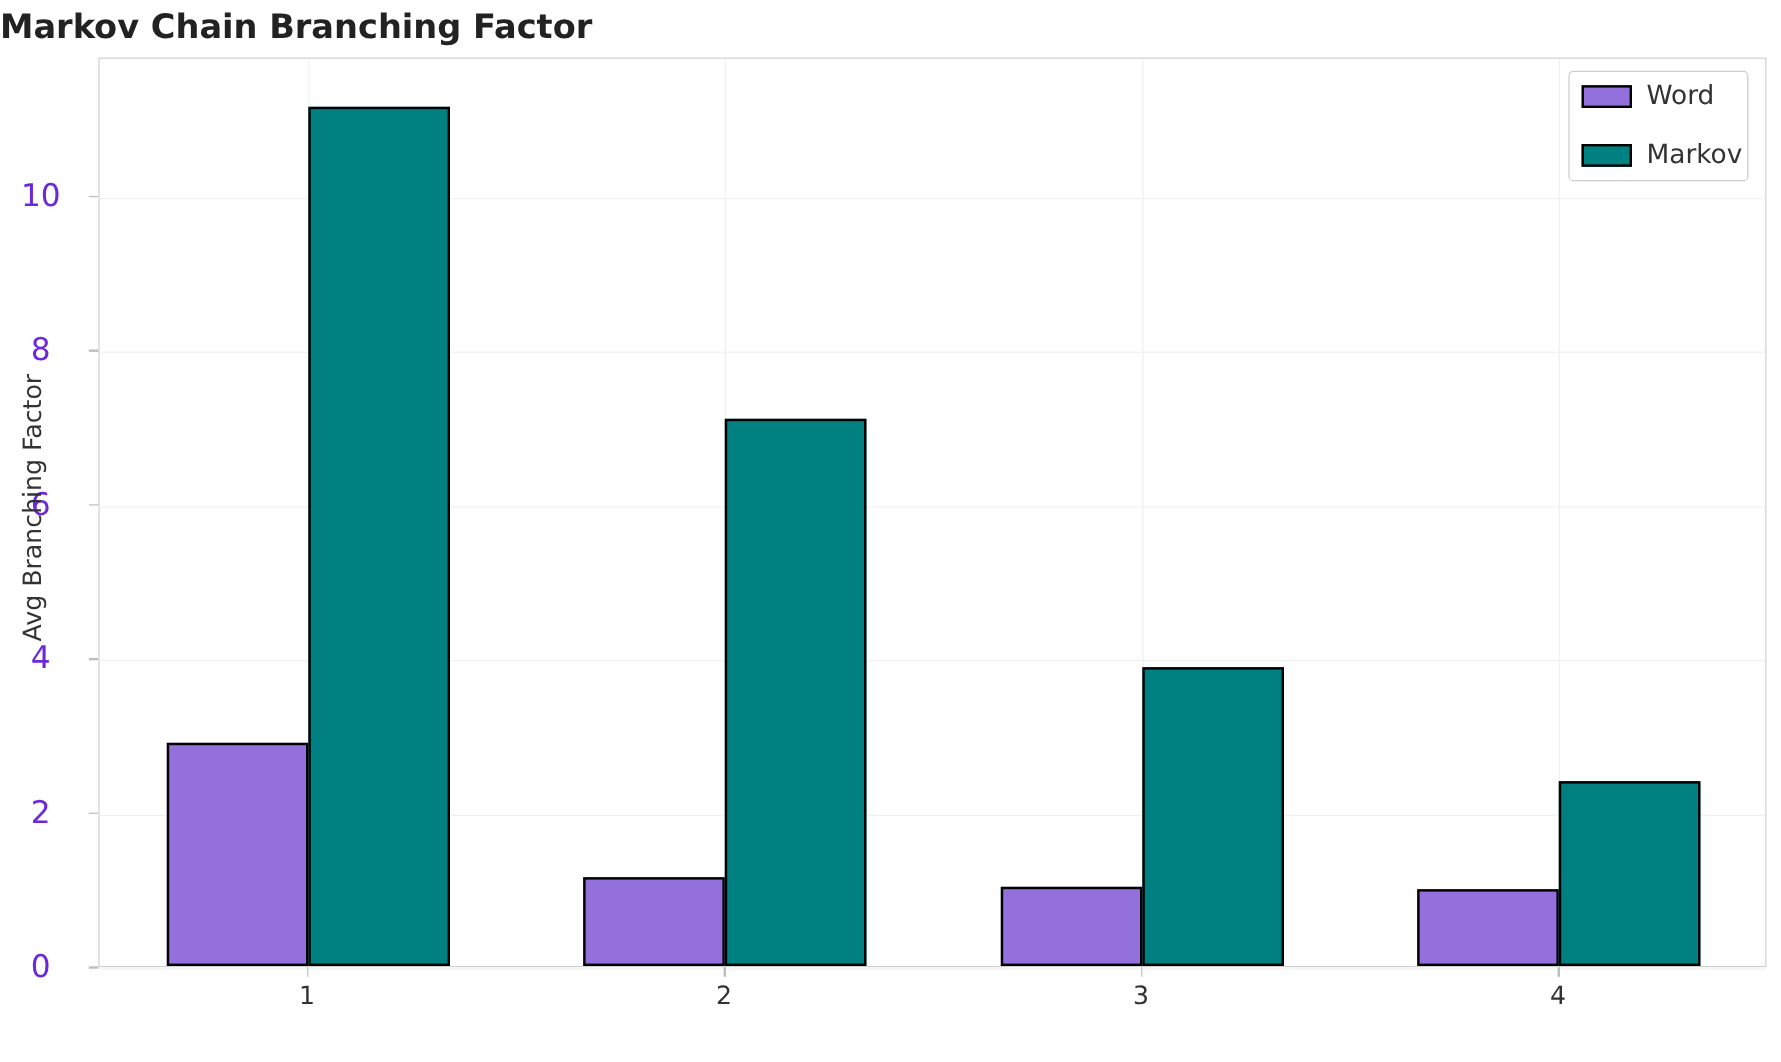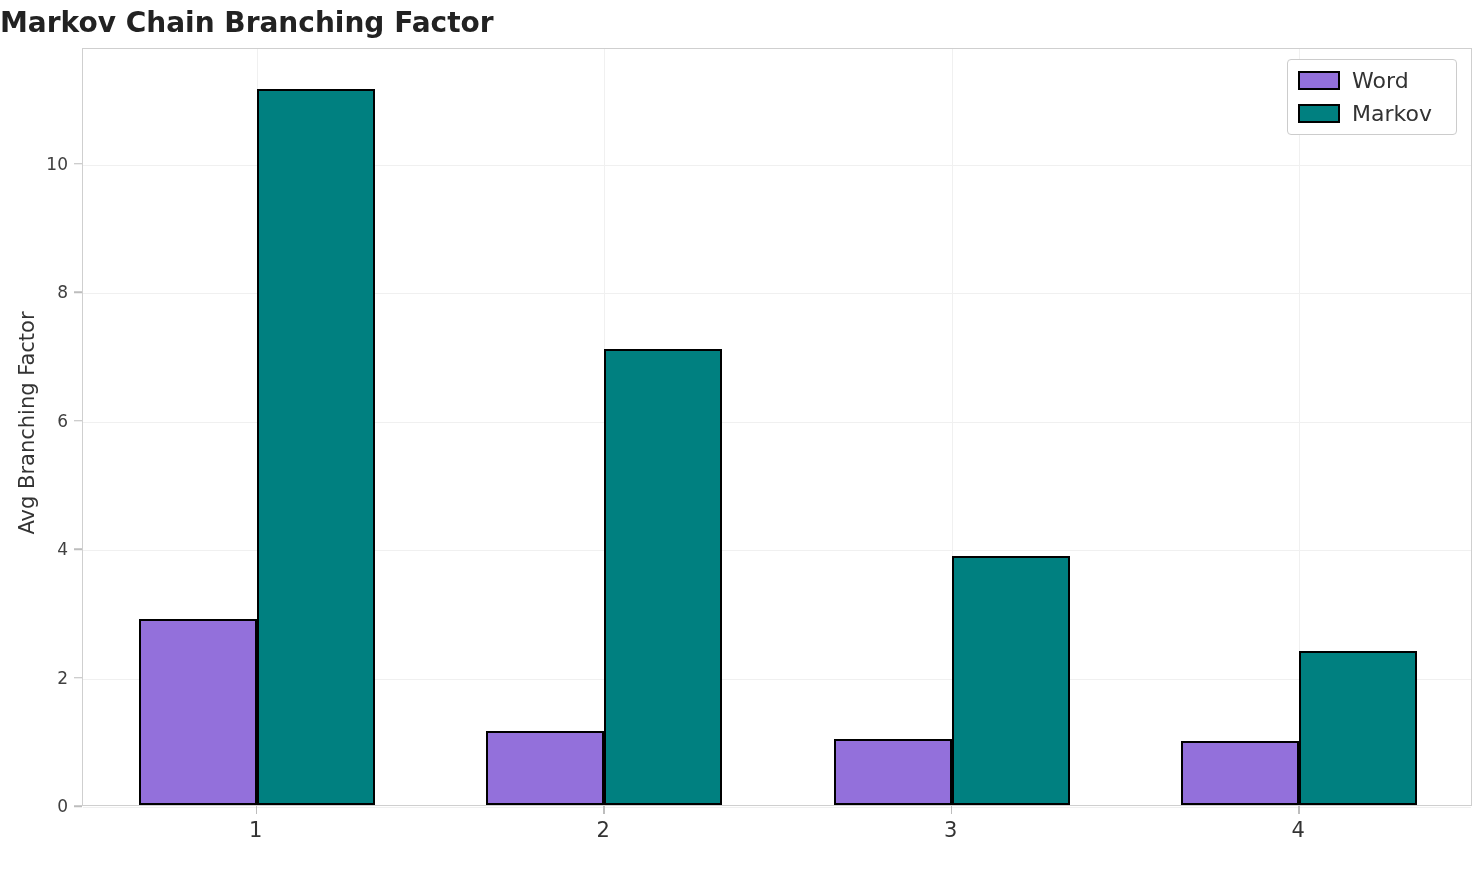--- a/index.html
+++ b/index.html
@@ -67,23 +67,23 @@
     position: absolute;
     left: 0;
     top: 48px;
     width: 1484px;
     height: 758px;
   }
   .ytick-row {
     position: absolute;
     left: 0;
     width: 68px;
-    text-align: right;
-    font-size: 17px;
-    color: #404040;
+    text-align: center;
+    font-size: 26px;
+    color: #6d28d9;
     transform: translateY(-50%);
   }
   .ytick-mark {
     position: absolute;
     left: 74px;
     width: 8px;
     height: 1.5px;
     background: #bdbdbd;
     transform: translateY(-50%);
   }
@@ -130,24 +130,24 @@
     transform: rotate(-90deg);
     transform-origin: center center;
   }
   #legend {
     position: absolute;
     right: 14px;
     top: 10px;
     background: #ffffff;
     border: 1.2px solid #cccccc;
     border-radius: 4px;
-    padding: 8px 24px 8px 10px;
+    padding: 8px 4px 8px 10px;
     display: flex;
     flex-direction: column;
-    gap: 8px;
+    gap: 24px;
     text-align: center;
   }
   .legend-row {
     display: flex;
     align-items: center;
     gap: 12px;
   }
   .legend-swatch {
     width: 42px;
     height: 19px;

